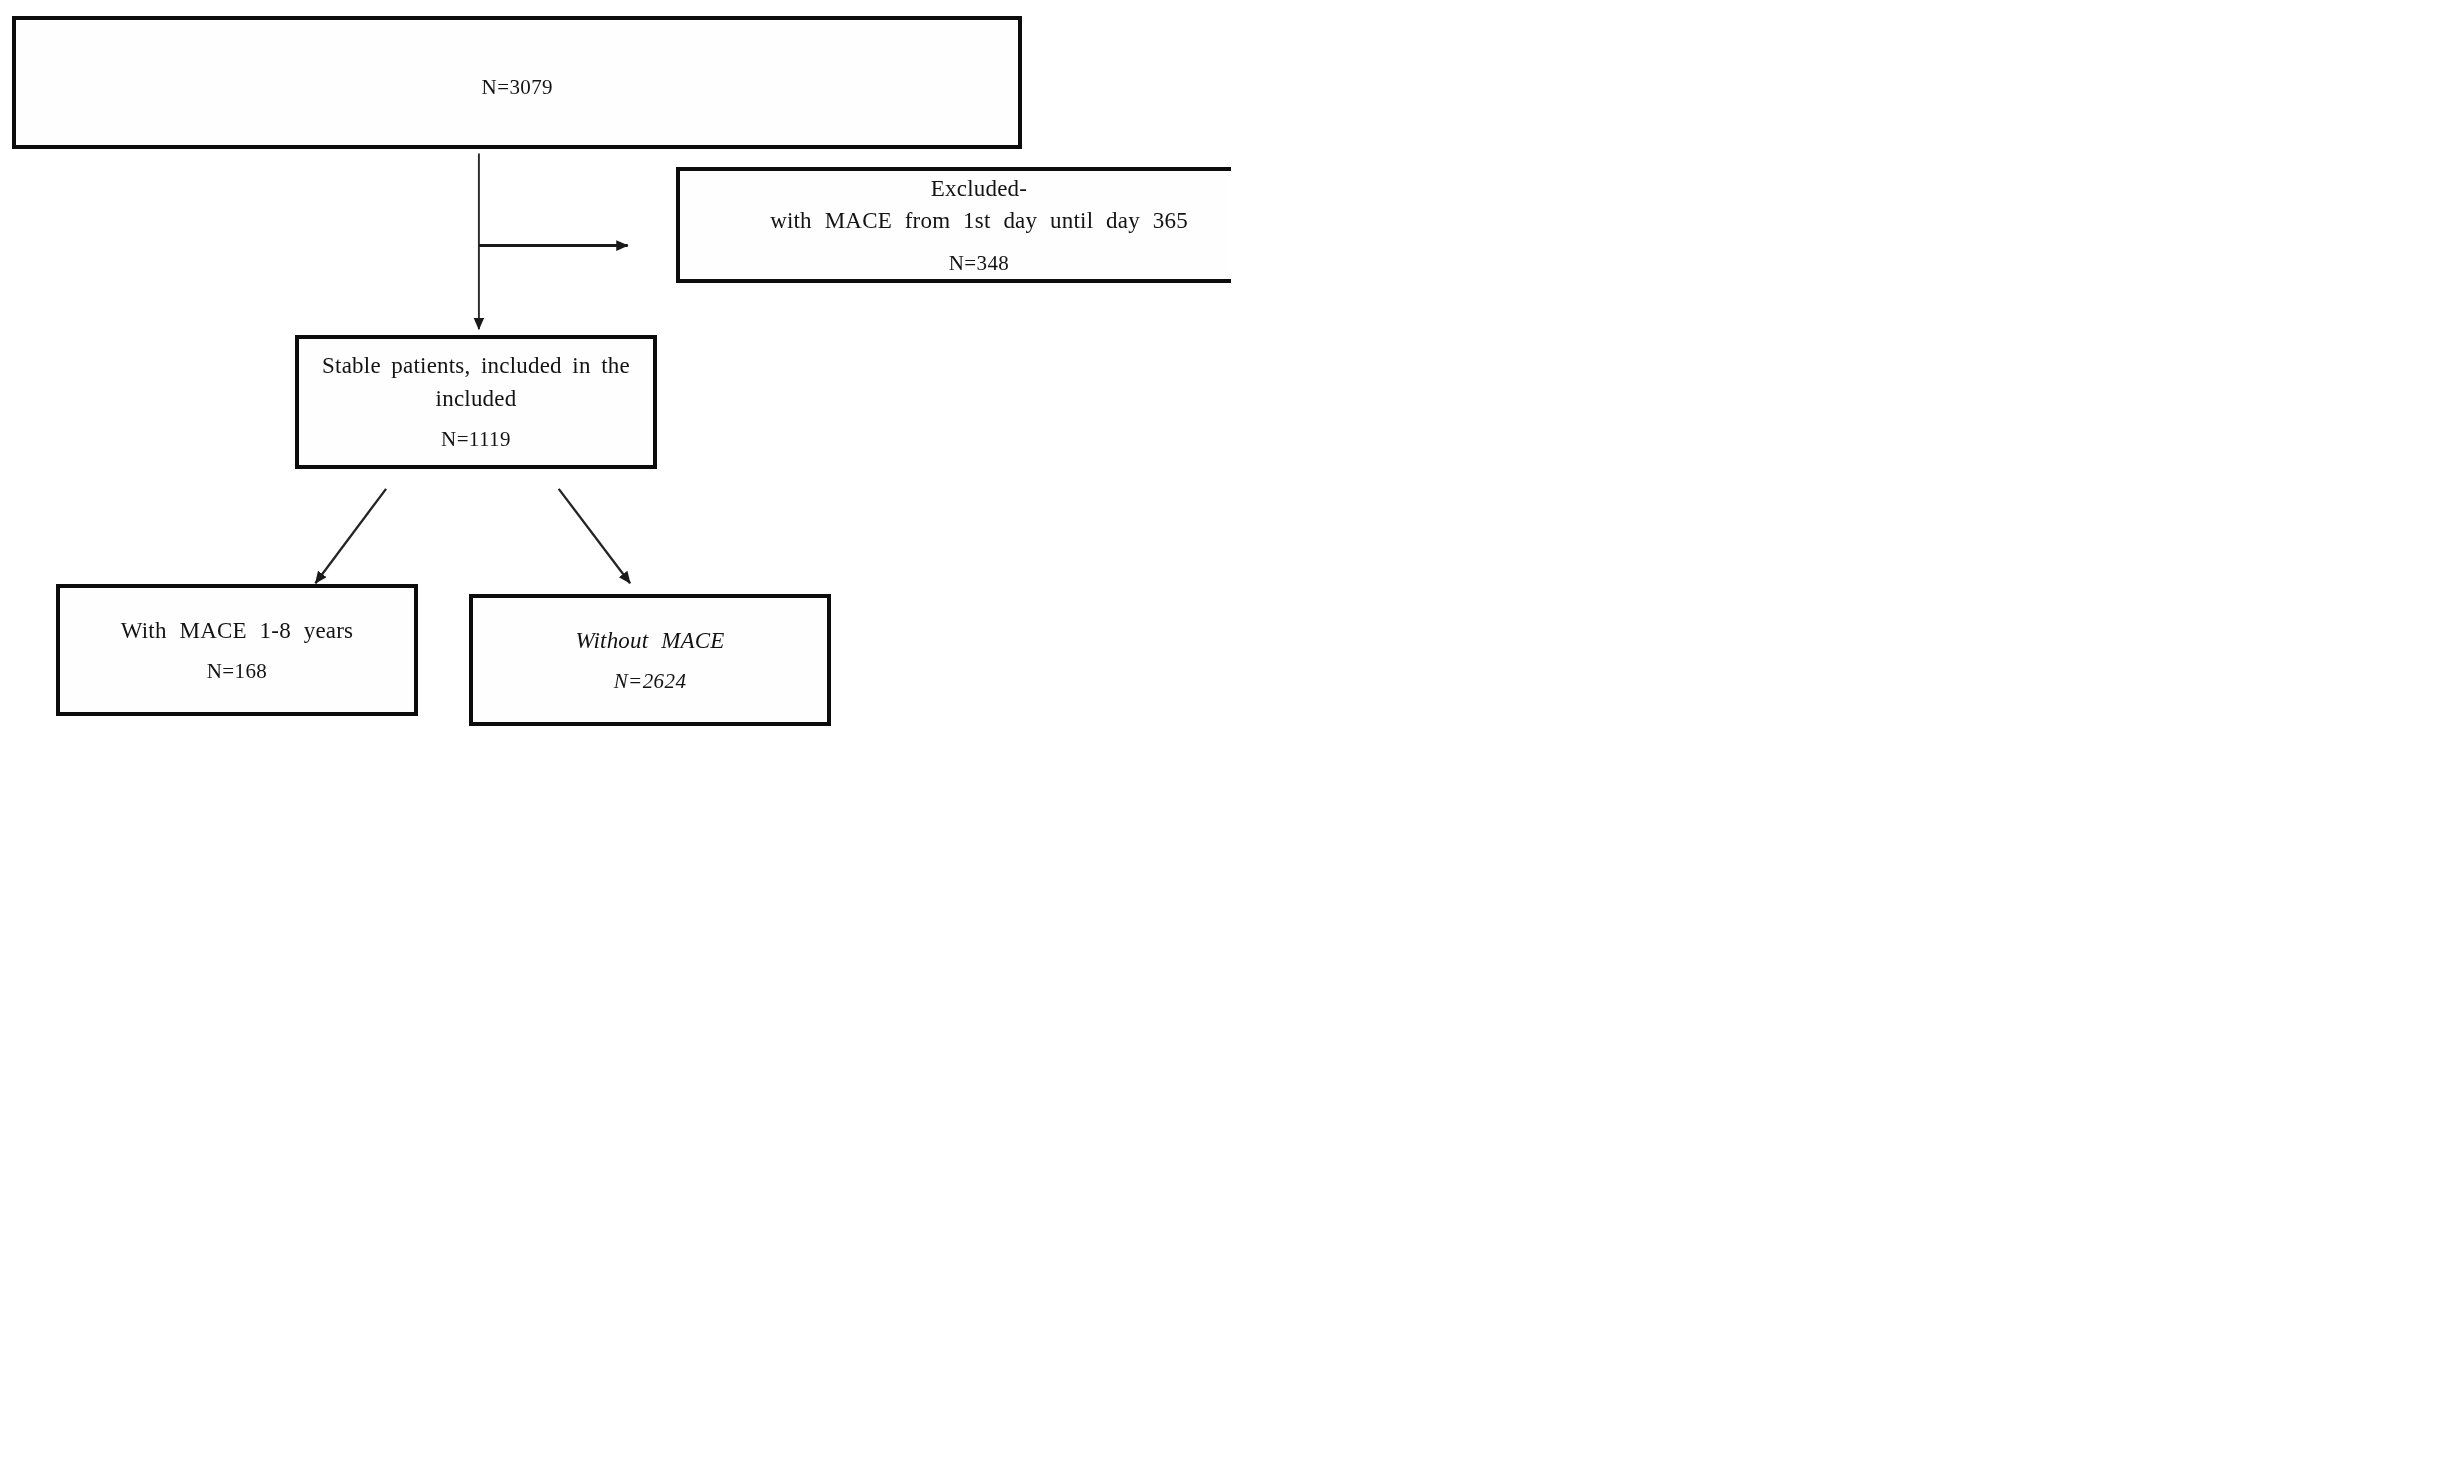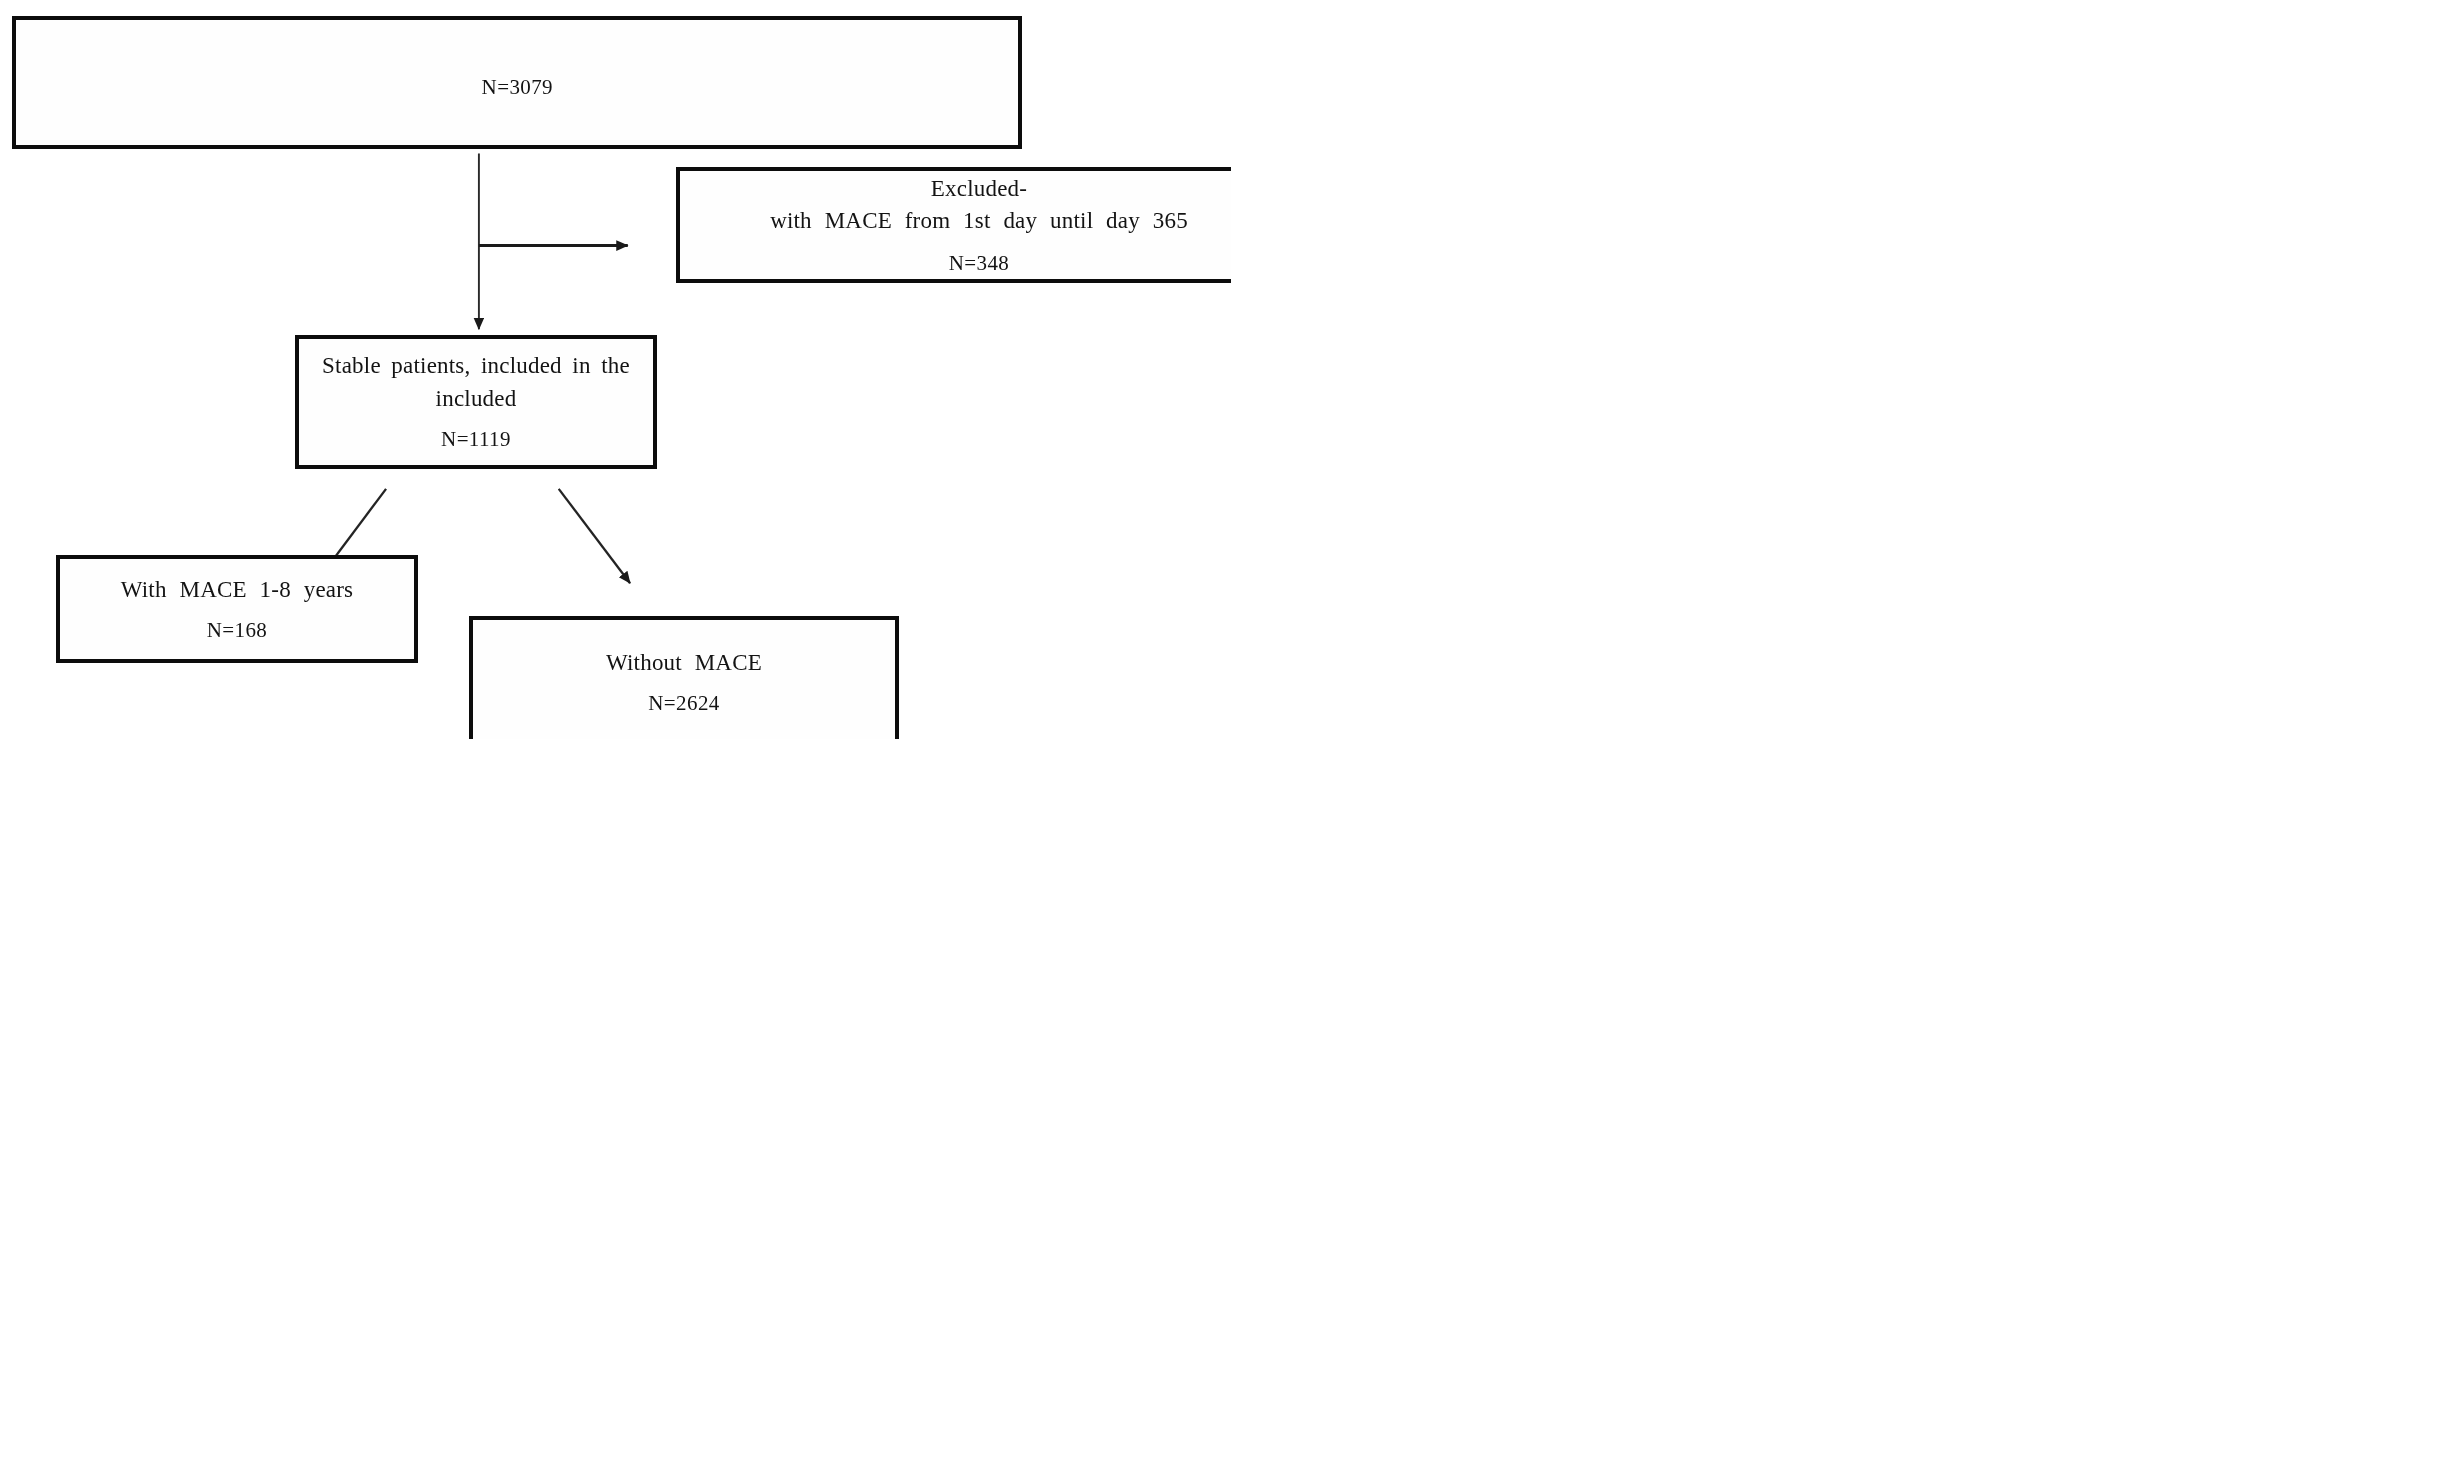--- a/index.html
+++ b/index.html
@@ -54,22 +54,22 @@
     letter-spacing: 0.4px;
     word-spacing: 0.1em;
   }
   .n-line.small-gap {
     margin-top: 12px;
   }
   
   #box-register      { left: 12.3px;  top: 16px;  width: 1010px; height: 133px; }
   #box-excluded      { left: 676px; top: 167px; width: 606px;  height: 116px; }
   #box-stable        { left: 295px; top: 335px; width: 362px;  height: 134px; }
-  #box-with-mace     { left: 56px;  top: 555px; width: 362px;  height: 108px; text-align: center; }
-  #box-without-mace  { left: 469px; top: 616px; width: 430px;  height: 132px; }
+  #box-with-mace     { left: 56px;  top: 584px; width: 362px;  height: 132px; text-align: center; }
+  #box-without-mace  { left: 469px; top: 594px; width: 362px;  height: 132px; font-style: italic; }
 </style>
 </head>
 <body>
 
 <div class="canvas">
 
   <svg class="arrow-layer" viewBox="0 0 1604 963" xmlns="http://www.w3.org/2000/svg" aria-hidden="true">
     <defs>
       <marker id="ah" markerUnits="userSpaceOnUse" markerWidth="18" markerHeight="16" refX="15" refY="7" orient="auto">
         <path d="M0,0 L16,7 L0,14 Z" fill="#1a1a1a"></path>

